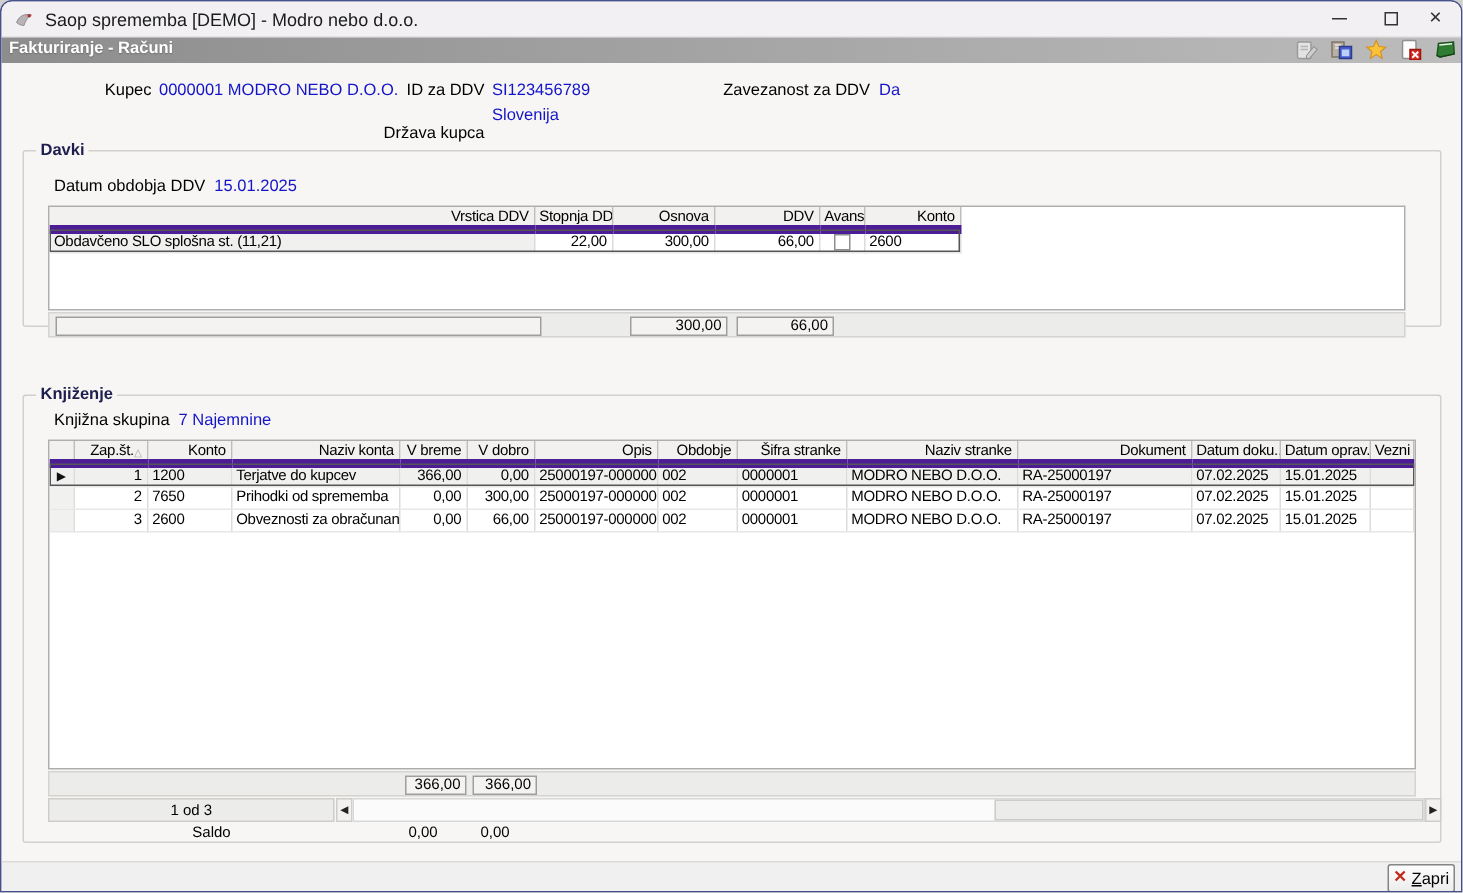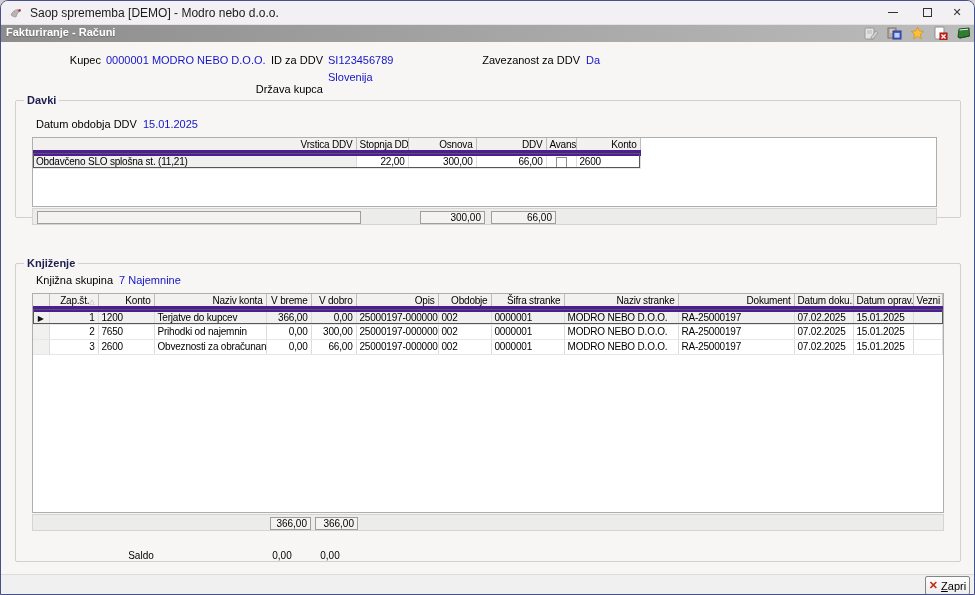--- a/index.html
+++ b/index.html
@@ -252,21 +252,21 @@
             <td>MODRO NEBO D.O.O.</td>
             <td>RA-25000197</td>
             <td>07.02.2025</td>
             <td>15.01.2025</td>
             <td></td>
           </tr>
           <tr>
             <td class="selector"></td>
             <td class="num">2</td>
             <td>7650</td>
-            <td>Prihodki od najemnin</td>
+            <td>Prihodki od sprememba</td>
             <td class="num">0,00</td>
             <td class="num">300,00</td>
             <td>25000197-0000001</td>
             <td>002</td>
             <td>0000001</td>
             <td>MODRO NEBO D.O.O.</td>
             <td>RA-25000197</td>
             <td>07.02.2025</td>
             <td>15.01.2025</td>
             <td></td>
@@ -289,20 +289,28 @@
           </tr>
         </tbody>
           </table>
       </div>
 
       <div class="totals" style="left:16px; top:250px; width:912px; height:17px;">
         <div class="tbox" style="left:237px; width:41px;">366,00</div>
         <div class="tbox" style="left:282px; width:43px;">366,00</div>
       </div>
 
+      <div class="navrow" style="left:16px; top:268px; width:928px;">
+        <div class="pagerbox">1 od 3</div>
+        <div class="navbtn" style="left:192px;"><span>◀</span></div>
+        <div class="sb-track" style="left:203px; width:715px;">
+          <div class="sb-thumb" style="left:427px; width:286px;"></div>
+        </div>
+        <div class="navbtn" style="left:918px;"><span>▶</span></div>
+      </div>
 
       <div class="saldorow" style="left:16px; top:286px; width:928px; height:14px;">
         <div style="left:80px; width:58px;">Saldo</div>
         <div style="left:225px; width:50px;">0,00</div>
         <div style="left:274px; width:48px;">0,00</div>
       </div>
     </div>
   </div>
 
   <div class="bottombar">

